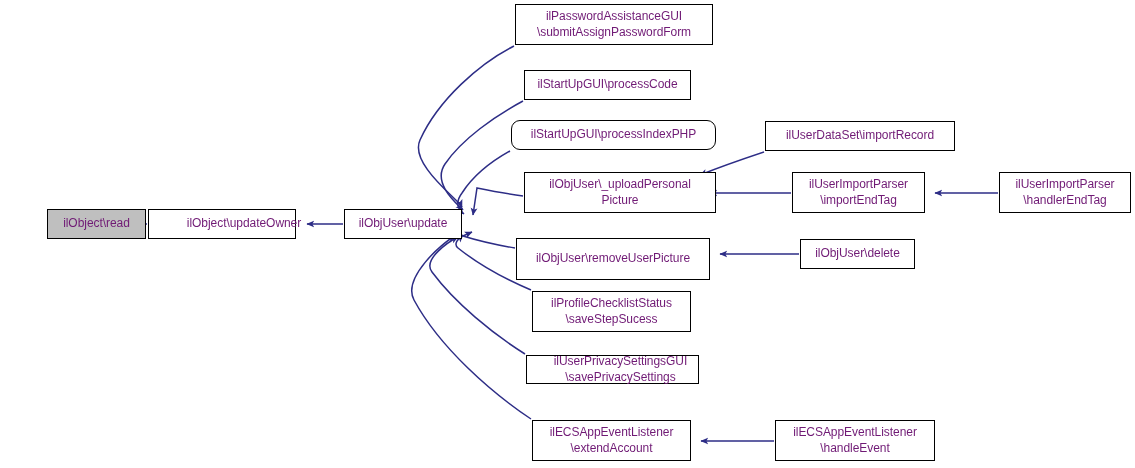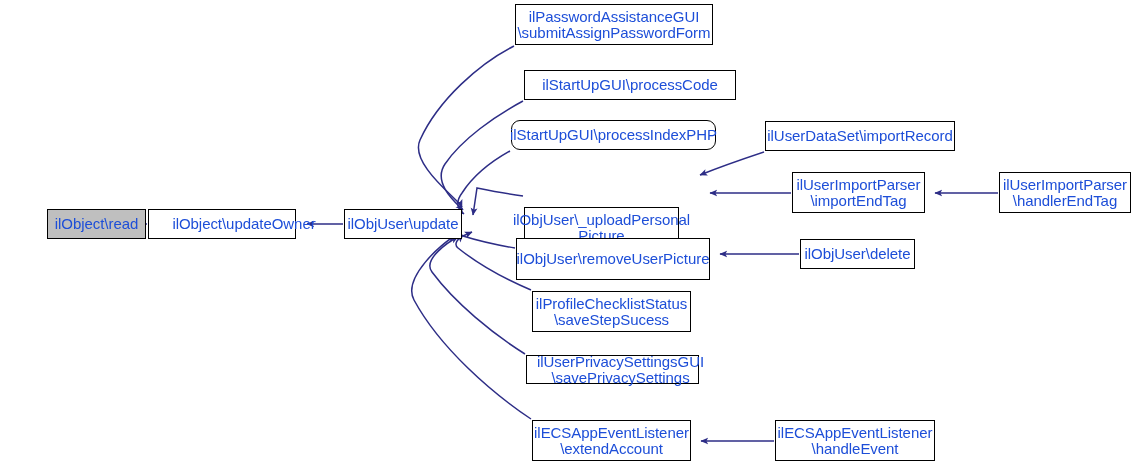--- a/index.html
+++ b/index.html
@@ -20,22 +20,22 @@
     left: 0;
     top: 0;
     width: 1135px;
     height: 468px;
   }
   .node {
     position: absolute;
     box-sizing: border-box;
     border: 1px solid #000000;
     background: #ffffff;
-    color: #1d4ed8;
-    font-size: 15px;
+    color: #701a75;
+    font-size: 12px;
     line-height: 15.5px;
     display: flex;
     flex-direction: column;
     align-items: center;
     justify-content: center;
     text-align: center;
     white-space: pre;
     letter-spacing: -0.05px;
     z-index: 2;
   }
@@ -69,23 +69,23 @@
       <path d="M 764,152 C 743,159 720,167 700,175" fill="none" stroke="#2d2d86" stroke-width="1.5" marker-end="url(#ah)"></path>
       <path d="M 791,193 L 710,193" fill="none" stroke="#2d2d86" stroke-width="1.5" marker-end="url(#ah)"></path>
       <path d="M 998,193 L 935,193" fill="none" stroke="#2d2d86" stroke-width="1.5" marker-end="url(#ah)"></path>
       <path d="M 799,254 L 720,254" fill="none" stroke="#2d2d86" stroke-width="1.5" marker-end="url(#ah)"></path>
       <path d="M 774,441 L 701,441" fill="none" stroke="#2d2d86" stroke-width="1.5" marker-end="url(#ah)"></path>
     </svg>
 <div class="node highlight" style="left: 3px; top: 209px; width: 99px; height: 30px; margin-left: 44px;"><span class="ln">ilObject\read</span></div>
     <div class="node" style="left: 148px; top: 209px; width: 148px; height: 30px; padding-left: 44px;"><span class="ln">ilObject\updateOwner</span></div>
     <div class="node" style="left: 344px; top: 209px; width: 118px; height: 30px;"><span class="ln">ilObjUser\update</span></div>
     <div class="node" style="left: 515px; top: 4px; width: 198px; height: 41px;"><span class="ln">ilPasswordAssistanceGUI</span><span class="ln">\submitAssignPasswordForm</span></div>
-    <div class="node" style="left: 524px; top: 70px; width: 212px; height: 30px;"><span class="ln">ilStartUpGUI\processCode</span></div>
+    <div class="node" style="left: 524px; top: 70px; width: 167px; height: 30px;"><span class="ln">ilStartUpGUI\processCode</span></div>
     <div class="node" style="left: 511px; top: 120px; width: 205px; height: 30px; border-radius: 9px;"><span class="ln">ilStartUpGUI\processIndexPHP</span></div>
-    <div class="node" style="left: 524px; top: 172px; width: 155px; height: 41px; margin-top: 35px;"><span class="ln">ilObjUser\_uploadPersonal</span><span class="ln">Picture</span></div>
+    <div class="node" style="left: 524px; top: 172px; width: 192px; height: 41px;"><span class="ln">ilObjUser\_uploadPersonal</span><span class="ln">Picture</span></div>
     <div class="node" style="left: 516px; top: 238px; width: 194px; height: 42px;"><span class="ln">ilObjUser\removeUserPicture</span></div>
     <div class="node" style="left: 532px; top: 291px; width: 159px; height: 41px;"><span class="ln">ilProfileChecklistStatus</span><span class="ln">\saveStepSucess</span></div>
     <div class="node" style="left: 526px; top: 355px; width: 173px; height: 29px; padding-left: 16px;"><span class="ln">ilUserPrivacySettingsGUI</span><span class="ln">\savePrivacySettings</span></div>
     <div class="node" style="left: 532px; top: 420px; width: 159px; height: 41px;"><span class="ln">ilECSAppEventListener</span><span class="ln">\extendAccount</span></div>
     <div class="node" style="left: 765px; top: 121px; width: 190px; height: 30px;"><span class="ln">ilUserDataSet\importRecord</span></div>
     <div class="node" style="left: 792px; top: 172px; width: 133px; height: 41px;"><span class="ln">ilUserImportParser</span><span class="ln">\importEndTag</span></div>
     <div class="node" style="left: 999px; top: 172px; width: 132px; height: 41px;"><span class="ln">ilUserImportParser</span><span class="ln">\handlerEndTag</span></div>
     <div class="node" style="left: 800px; top: 239px; width: 115px; height: 30px;"><span class="ln">ilObjUser\delete</span></div>
     <div class="node" style="left: 775px; top: 420px; width: 160px; height: 41px;"><span class="ln">ilECSAppEventListener</span><span class="ln">\handleEvent</span></div>
   </div>

